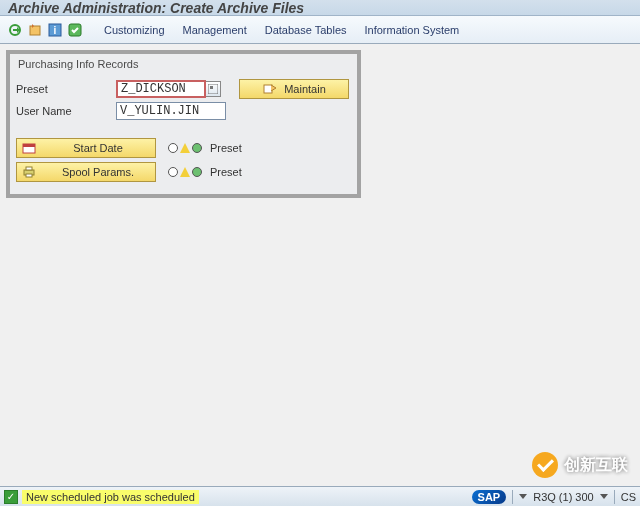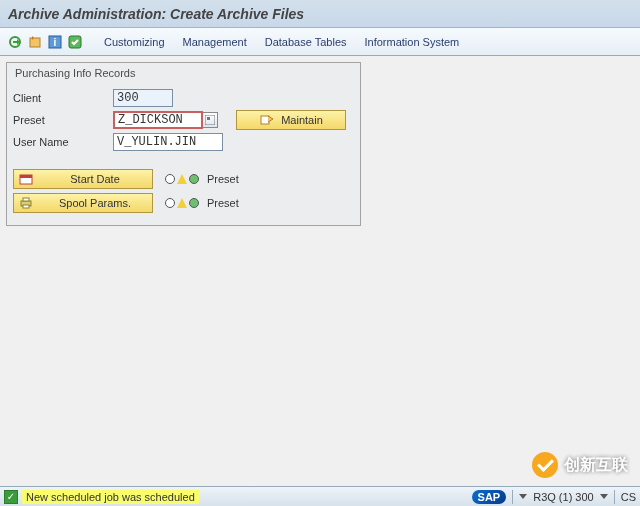--- a/index.html
+++ b/index.html
@@ -1,24 +1,24 @@
 <!DOCTYPE html>
 <html><head>
 <meta charset="utf-8">
 <style>
   * { box-sizing: border-box; margin: 0; padding: 0; font-family: Arial, Helvetica, sans-serif; }
   body { background: #f0f0f0; width: 640px; height: 506px; position: relative; overflow: hidden; font-size: 11px; color: #333; }
-  .title-bar { background: linear-gradient(to bottom, #d3e0ec, #c7d8e8); height: 28px; padding: 4px 8px; border-bottom: 1px solid #a0b4c8; display:flex; align-items:center;}
+  .title-bar { background: linear-gradient(to bottom, #d3e0ec, #c7d8e8); height: 16px; padding: 4px 8px; border-bottom: 1px solid #a0b4c8; display:flex; align-items:center;}
   .title-bar h1 { font-size: 14px; font-weight: bold; font-style: italic; color: #444; }
   .app-toolbar { background: linear-gradient(to bottom, #f6fafd, #e6eef6); height: 28px; border-bottom: 1px solid #9ab; display: flex; align-items: center; padding: 0 6px; gap: 2px; }
   .tb-icon { width: 18px; height: 18px; display:flex; align-items:center; justify-content:center; border:1px solid transparent; border-radius:2px; cursor:pointer; }
   .tb-sep { width:8px; }
   .app-toolbar a.menu-link { color:#2a3d6a; text-decoration:none; padding: 4px 8px; cursor:pointer; }
   .work-area { padding: 6px 6px 0 6px; }
-  .group-box { border: 1px solid #a3a3a3; background: #ecedef; width: 355px; padding: 4px 6px 10px 6px; }
+  .group-box { border: 4px solid #a3a3a3; background: #ecedef; width: 355px; padding: 4px 6px 10px 6px; }
   .group-title { background: #ecedef; color:#4a4a4a; font-size:11px; padding:2px 2px 6px 2px; position:relative; top:-2px; }
   .form-row { display:flex; align-items:center; height:22px; }
   .form-row label { width: 100px; }
   .val-box { font-family: "Courier New", monospace; font-size: 12px; background:#fff; border:1px solid #7a8ea6; height:18px; padding:0 3px; display:flex; align-items:center; }
   .val-box.ro { background:#eaf2fb; }
   .variant-wrap { position:relative; }
   .variant-input { border:2px solid #c86060 !important; width:90px; position:relative; }
   .search-help { width:16px; height:16px; border:1px solid #888; background:linear-gradient(#fff,#dde6ee); margin-left:-1px; cursor:pointer; display:flex; align-items:center; justify-content:center; }
   .btn { height:20px; background:linear-gradient(to bottom,#fdf2a6,#f4d86a); border:1px solid #b09640; display:inline-flex; align-items:center; justify-content:center; font-size:11px; cursor:pointer; color:#333; }
   .btn.maintain { width:110px; margin-left:18px; gap:6px; padding:0 6px; }
@@ -80,24 +80,20 @@
   <a class="menu-link">Customizing</a>
   <a class="menu-link">Management</a>
   <a class="menu-link">Database Tables</a>
   <a class="menu-link">Information System</a>
 </div>
 
 <div class="work-area">
   <div class="group-box">
     <div class="group-title">Purchasing Info Records</div>
 
-    <div class="form-row">
-      <label>Client</label>
-      <div class="val-box ro" style="width:60px;">300</div>
-    </div>
 
     <div class="form-row">
       <label>Preset</label>
       <div class="variant-wrap" style="display:flex;align-items:center;">
         <div class="val-box variant-input">Z_DICKSON</div>
         <div class="search-help">
           <svg width="10" height="10">
               <rect x="0" y="0" width="10" height="10" fill="none" stroke="#777"></rect>
               <rect x="2" y="2" width="3" height="3" fill="#777"></rect>
             </svg>

